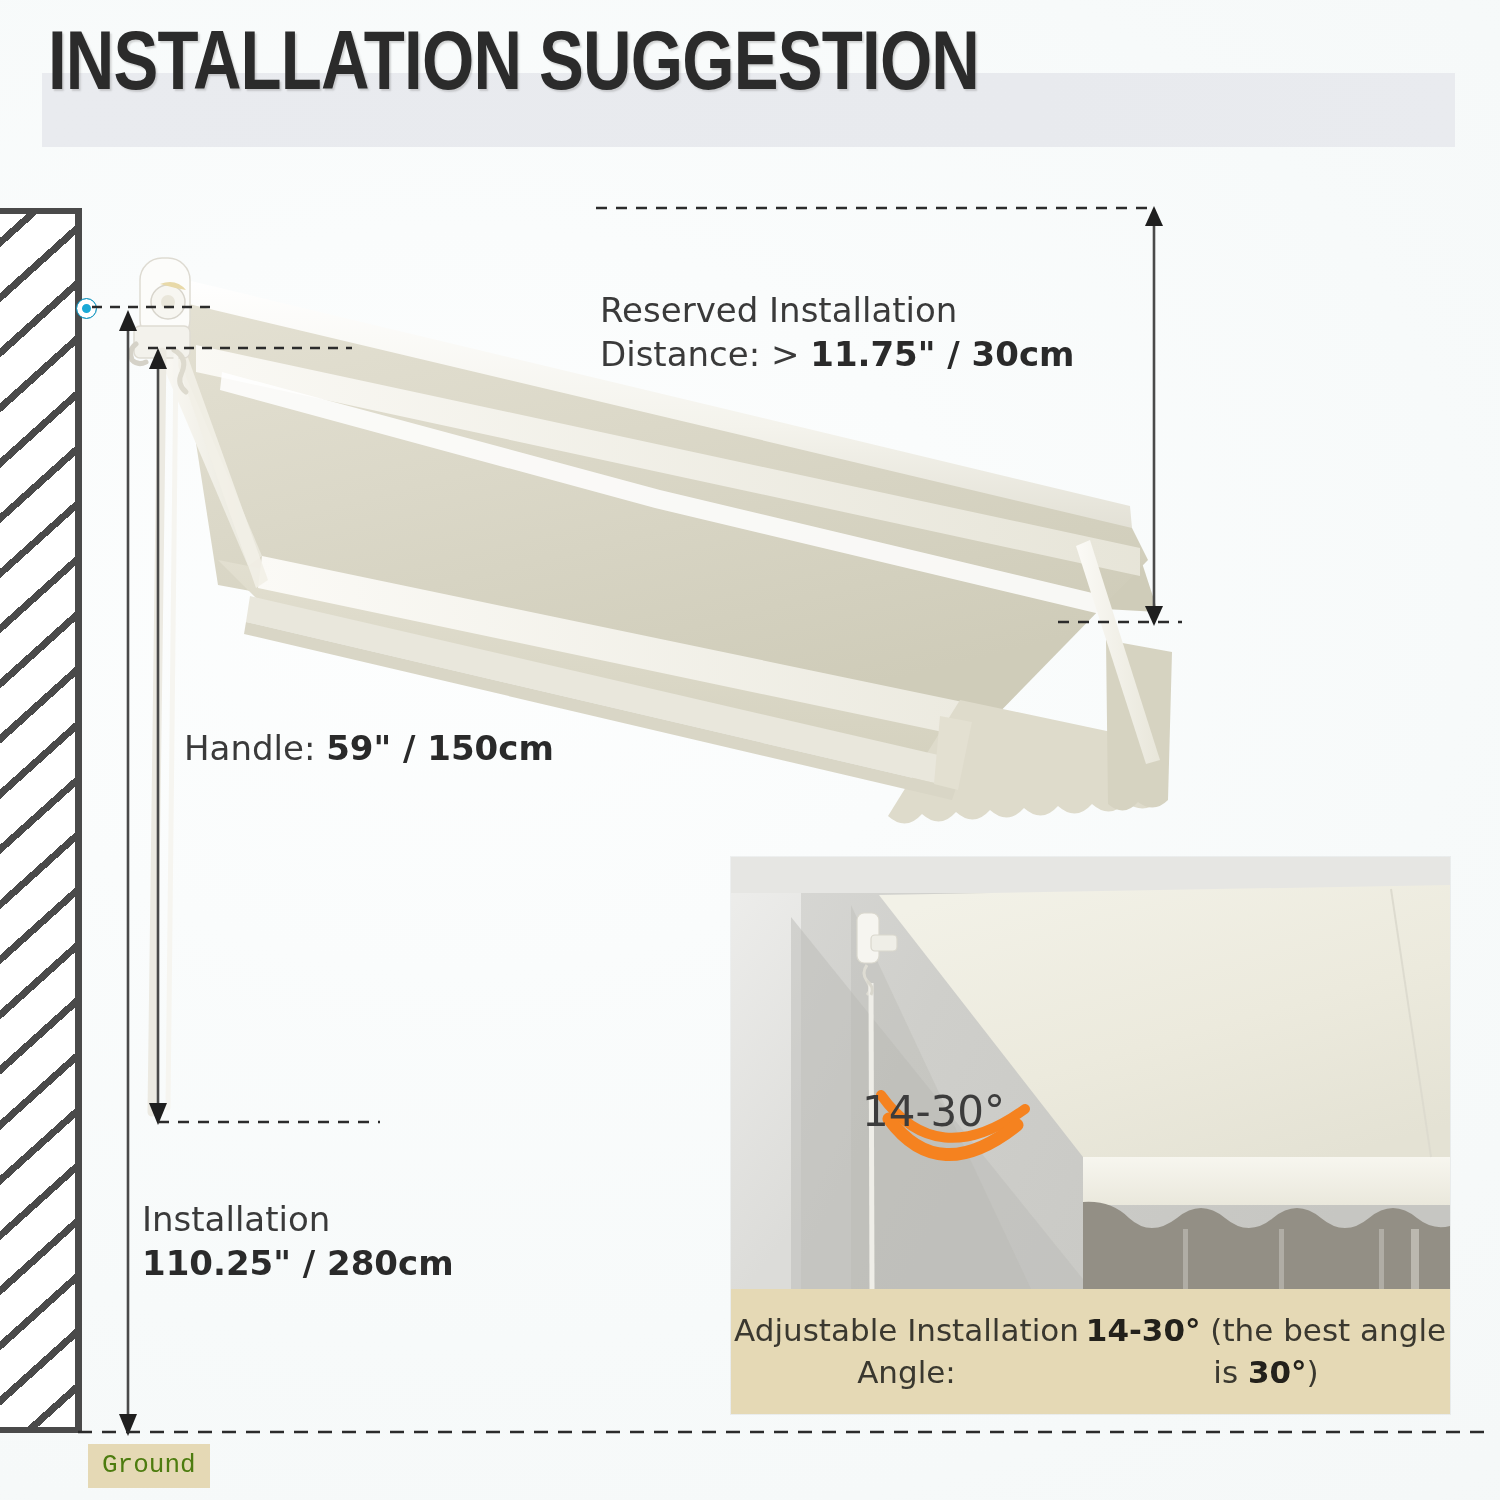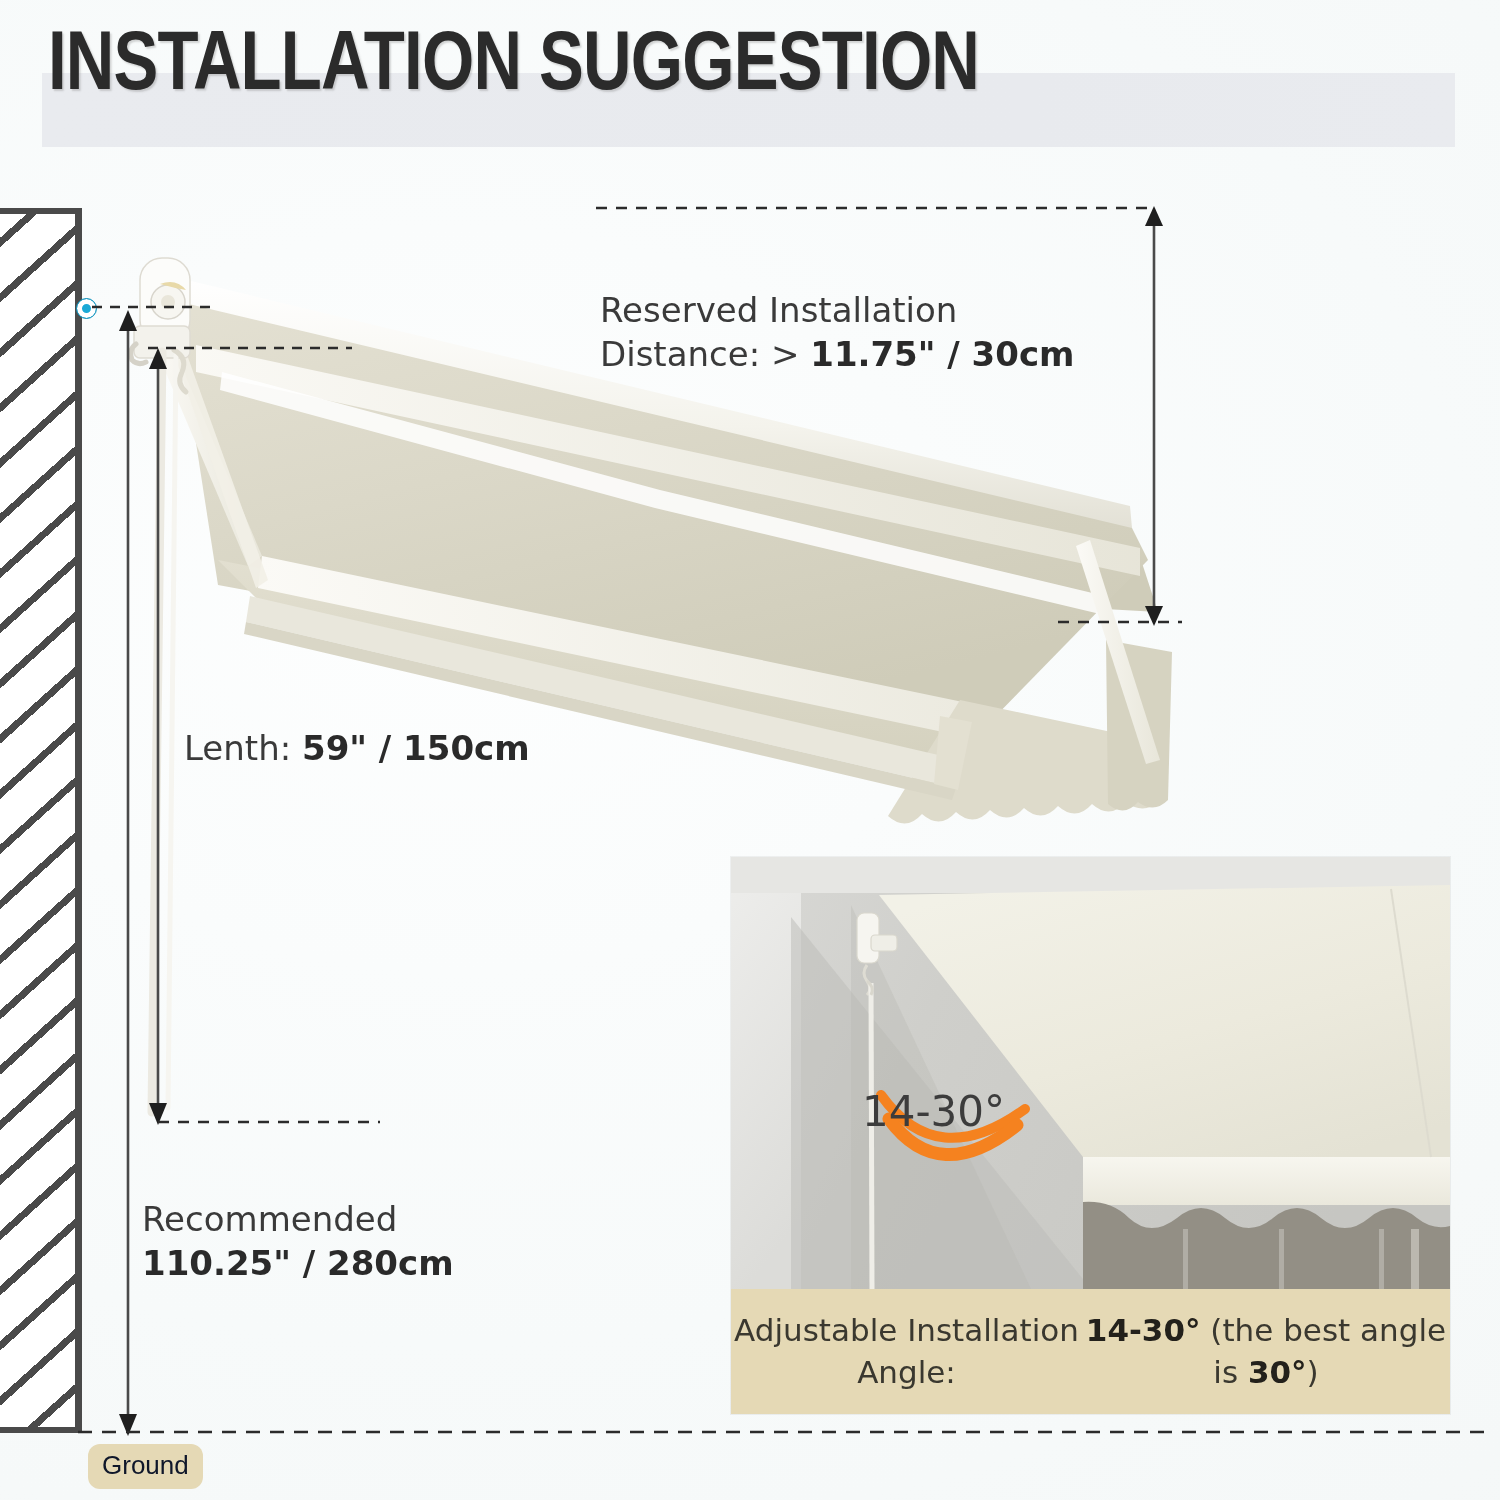--- a/index.html
+++ b/index.html
@@ -90,25 +90,24 @@
   #crank-callout{
     left:184px;top:726px;width:520px;font-size:34px;
   }
   #height-callout{
     left:142px;top:1197px;width:520px;font-size:34px;
   }
 
   .ground-badge{
     position:absolute;left:88px;top:1444px;
     background:#e5d9b5;
-    color:#0f172a;
+    color:#4d7c0f;
     font-size:26px;
     padding:6px 14px 8px 14px;
-    font-family:Liberation Sans, sans-serif;
-    border-radius:12px;
+    font-family:Liberation Mono, monospace;
   }
 
   
   .inset{
     position:absolute;left:731px;top:857px;width:719px;height:557px;
     overflow:hidden;
     box-shadow:0 0 0 1px rgba(0,0,0,0.05);
   }
   .inset-photo{
     position:absolute;left:0;top:0;width:719px;height:432px;
@@ -253,27 +252,27 @@
   <div class="callout" id="reserved-callout">
     <div>Reserved Installation</div>
     <div>
       <span>Distance: &gt;</span>
       <span class="b">11.75" / 30cm</span>
     </div>
   </div>
 
   <div class="callout" id="crank-callout">
     <div>
-      <span>Lenth:</span>
+      <span>Handle:</span>
       <span class="b">59" / 150cm</span>
     </div>
   </div>
 
   <div class="callout" id="height-callout">
-    <div>Recommended</div>
+    <div>Installation</div>
     <div class="b">110.25" / 280cm</div>
   </div>
 
   <div class="ground-badge">Ground</div>
 
   <div class="inset">
     <div class="inset-photo">
       <svg viewBox="0 0 719 432" width="719" height="432">
         <defs>
           <linearGradient id="wallTex" x1="0" y1="0" x2="1" y2="0.3">

